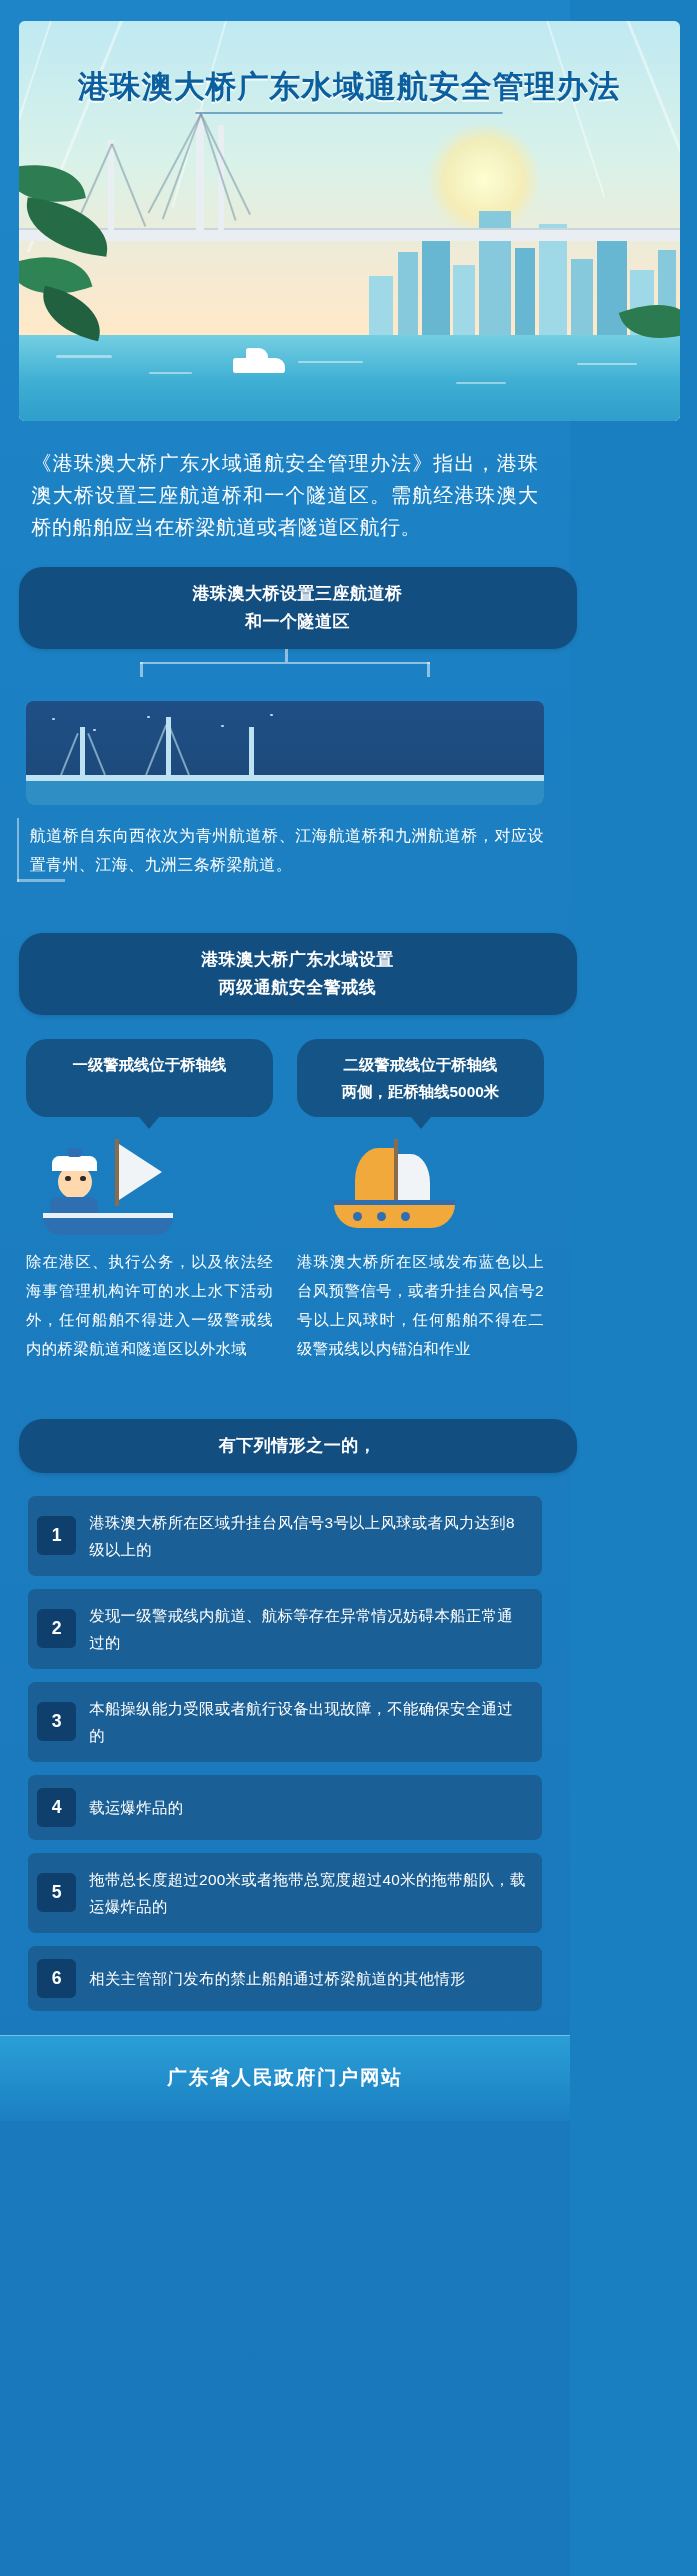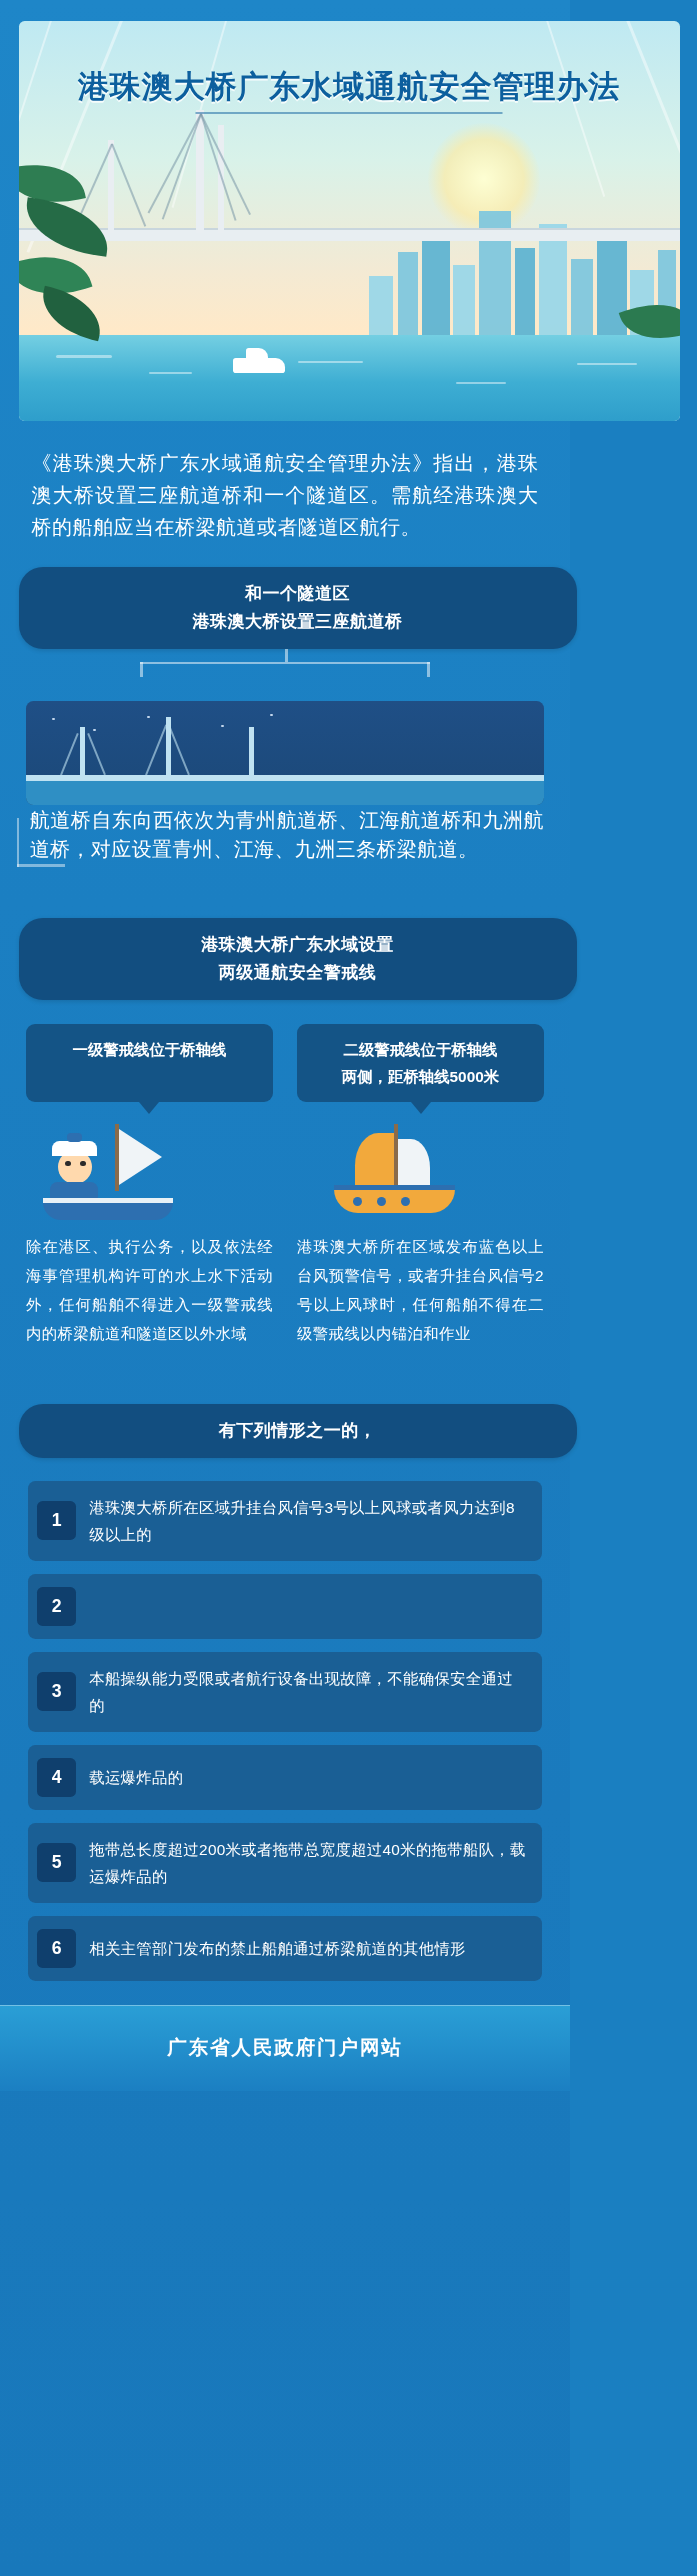--- a/index.html
+++ b/index.html
@@ -113,22 +113,22 @@
     width: 100%;
     height: 104px;
     border-radius: 7.4px;
     position: relative;
     overflow: hidden;
     background: linear-gradient(180deg, #1f4f86 0%, #1b4878 100%);
   }
   .pic.night { background: linear-gradient(180deg, #17406f 0%, #13345c 100%); }
   .star { position: absolute; width: 2.8px; height: 2.8px; background: #dfefff; border-radius: 50%; opacity: .85; }
   .card-body {
-    margin-top: 1px;
-    font-size: 20px;
+    margin-top: 16px;
+    font-size: 16px;
     line-height: 29px;
     letter-spacing: 0.4px;
     padding-left: 3.7px;
     text-align: justify;
   }
   .col-rule {
     position: absolute;
     left: -9.3px; top: 117px; bottom: -3.7px;
     width: 2.8px; background: rgba(255,255,255,0.45);
   }
@@ -142,21 +142,21 @@
     position: relative; height: 28px; margin: 0 7.4px;
   }
   .conn-v { position: absolute; width: 2.8px; background: rgba(255,255,255,0.5); }
   .conn-h { position: absolute; height: 2.8px; background: rgba(255,255,255,0.5); }
 
   
   .pill-row { display: flex; gap: 24px; margin-top: 24px; padding: 0 7.4px; }
   .pill {
     flex: 1;
     background: #145486;
-    border-radius: 9px;
+    border-radius: 21px;
     padding: 12px 31px;
     font-size: 15.4px;
     font-weight: bold;
     line-height: 27px;
     text-align: center;
     position: relative;
   }
   .pill:after {
     content: "";
     position: absolute; left: 50%; bottom: -12px; transform: translateX(-50%);
@@ -270,22 +270,22 @@
     <div class="leaf" style="left:-9.3px;top:140px;width:73px;height:45px;transform:rotate(-12deg);"></div>
     <div class="leaf" style="left:5.6px;top:182px;width:86px;height:48px;transform:rotate(8deg);background:#256b46;"></div>
     <div class="leaf" style="left:-5.6px;top:231px;width:74px;height:47px;transform:rotate(-18deg);background:#2f8456;"></div>
     <div class="leaf" style="left:20.5px;top:272px;width:65px;height:41px;transform:rotate(14deg);background:#21613f;"></div>
     <div class="leaf" style="right:-13px;top:279px;width:69px;height:43px;transform:rotate(160deg);background:#2b7a50;"></div>
   </div>
 
   <div class="intro">《港珠澳大桥广东水域通航安全管理办法》指出，港珠澳大桥设置三座航道桥和一个隧道区。需航经港珠澳大桥的船舶应当在桥梁航道或者隧道区航行。</div>
 
   <div class="banner">
+    <div>港珠澳大桥设置三座航道桥</div>
     <div>和一个隧道区</div>
-    <div>港珠澳大桥设置三座航道桥</div>
   </div>
 
   <div class="connector">
     <div class="conn-v" style="left:50%;top:0;height:13px;"></div>
     <div class="conn-h" style="left:22%;right:22%;top:13px;"></div>
     <div class="conn-v" style="left:22%;top:13px;height:15px;"></div>
     <div class="conn-v" style="right:22%;top:13px;height:15px;"></div>
   </div>
 
   <div class="two-col">
@@ -374,20 +374,21 @@
 
   <div class="list">
 
     <div class="row">
       <div class="num">1</div>
       <div class="row-text">港珠澳大桥所在区域升挂台风信号3号以上风球或者风力达到8级以上的</div>
     </div>
 
     <div class="row">
       <div class="num">2</div>
+      <div class="row-text">发现一级警戒线内航道、航标等存在异常情况妨碍本船正常通过的</div>
     </div>
 
     <div class="row">
       <div class="num">3</div>
       <div class="row-text">本船操纵能力受限或者航行设备出现故障，不能确保安全通过的</div>
     </div>
 
     <div class="row">
       <div class="num">4</div>
       <div class="row-text">载运爆炸品的</div>

